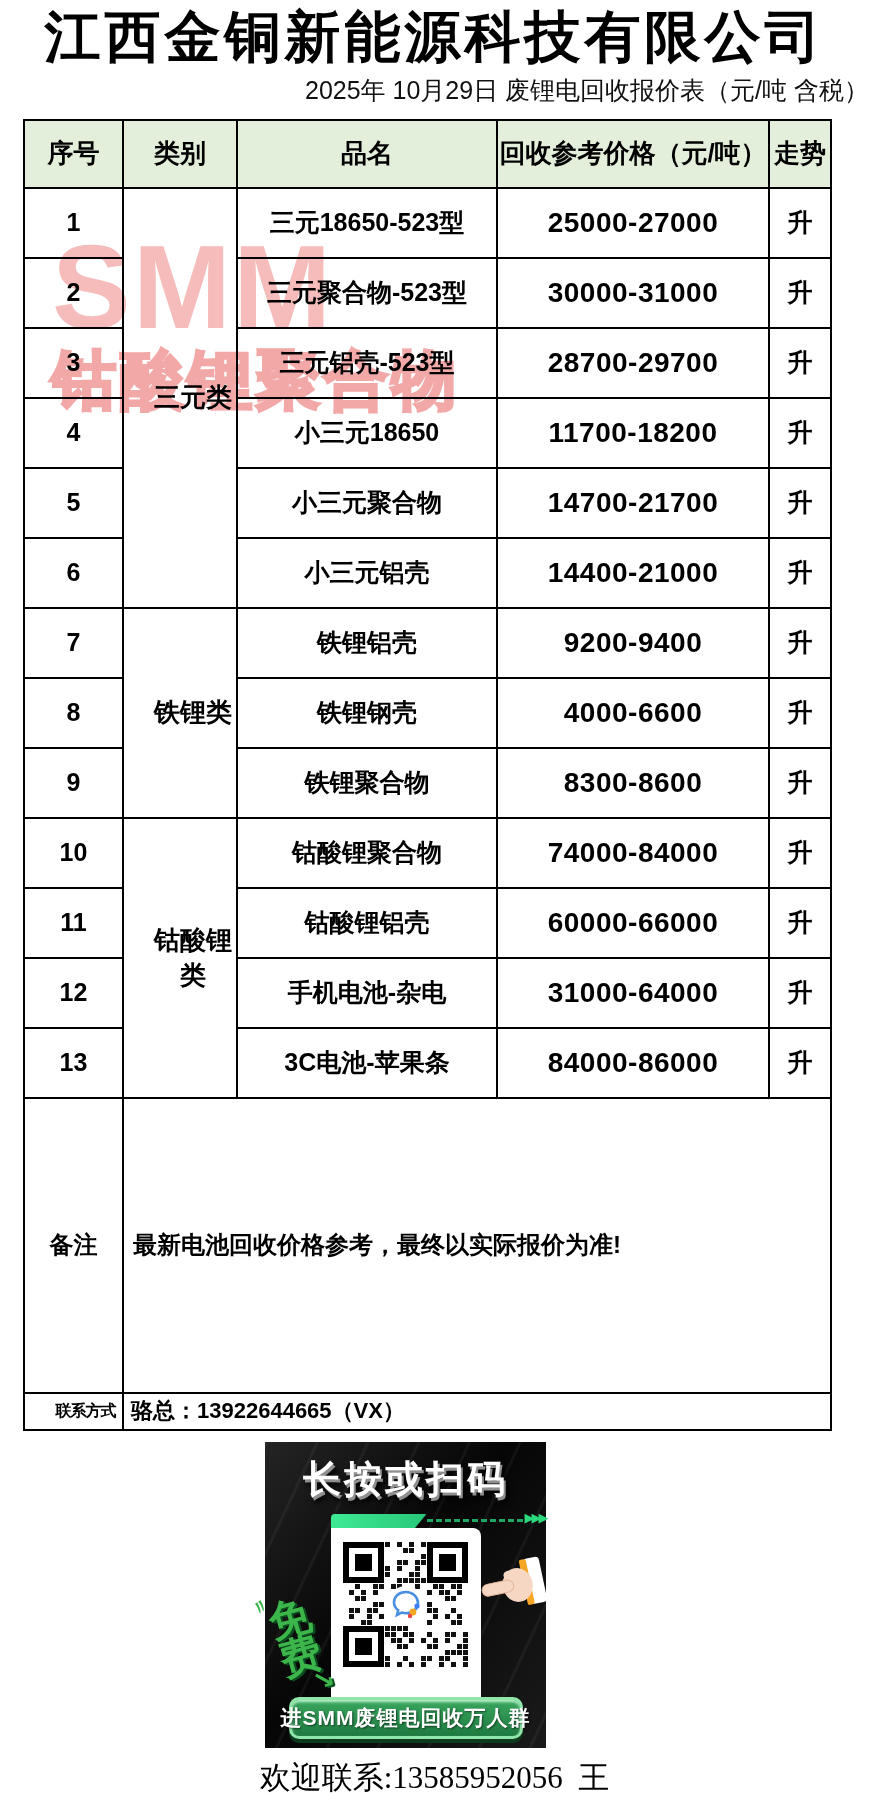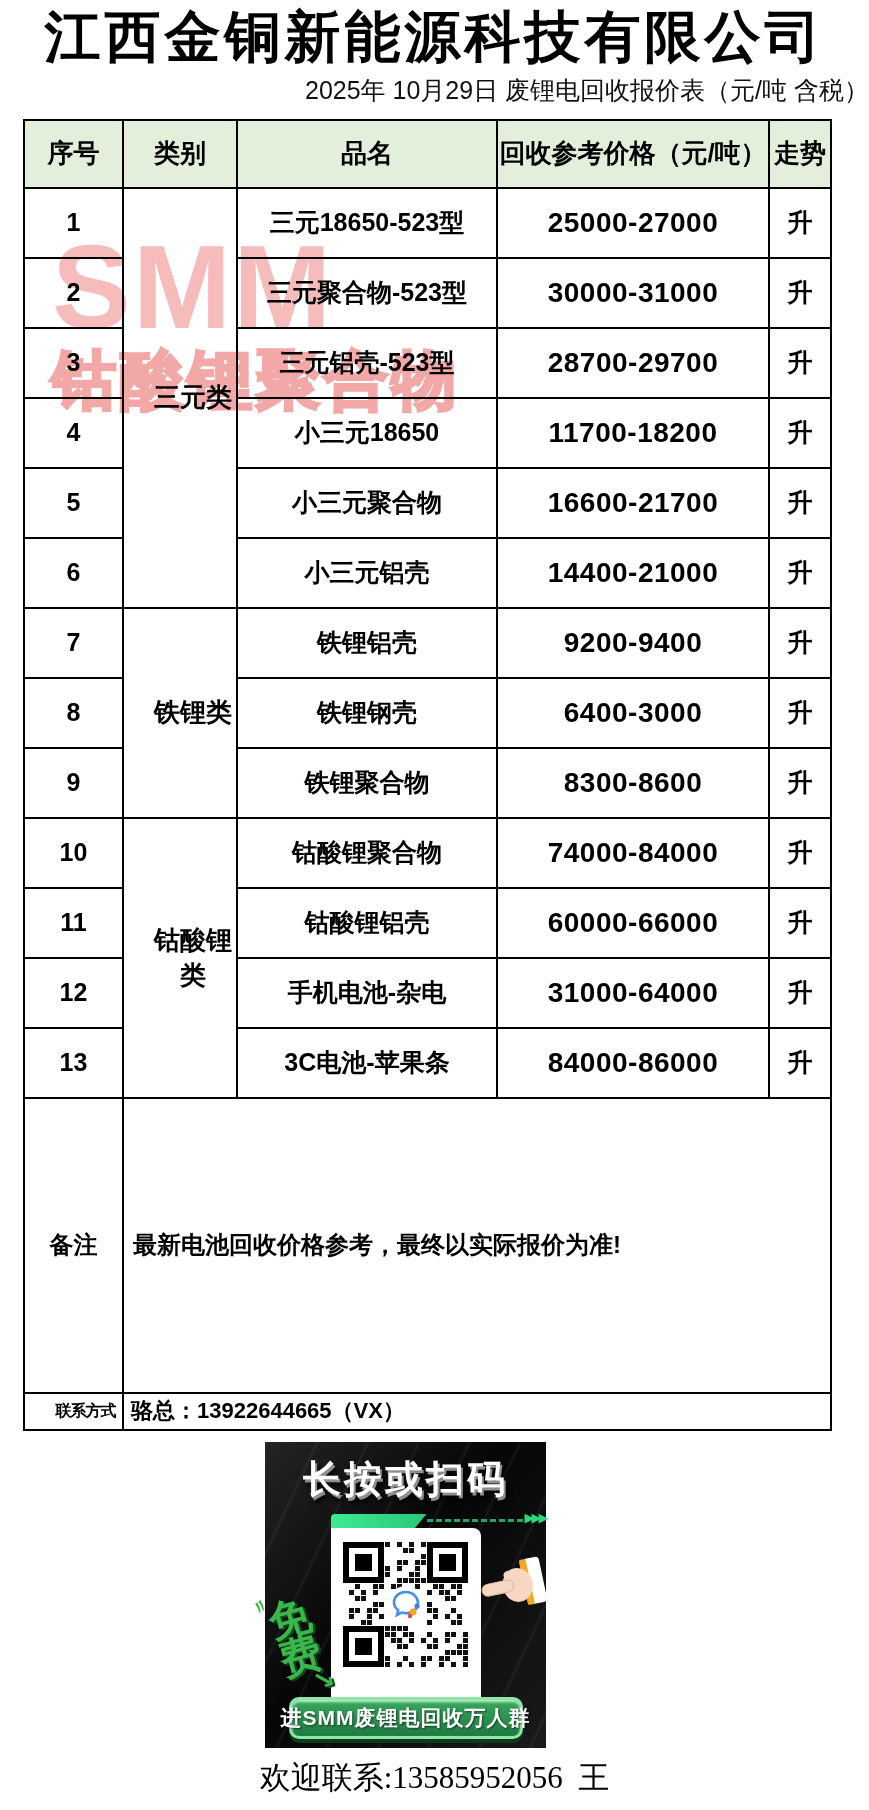--- a/index.html
+++ b/index.html
@@ -149,40 +149,40 @@
   </tr>
   <tr class="data-row">
     <td class="c-no">4</td>
     <td class="c-prod">小三元18650</td>
     <td class="c-price">11700-18200</td>
     <td class="c-trend">升</td>
   </tr>
   <tr class="data-row">
     <td class="c-no">5</td>
     <td class="c-prod">小三元聚合物</td>
-    <td class="c-price">16600-21700</td>
+    <td class="c-price">14700-21700</td>
     <td class="c-trend">升</td>
   </tr>
   <tr class="data-row">
     <td class="c-no">6</td>
     <td class="c-prod">小三元铝壳</td>
     <td class="c-price">14400-21000</td>
     <td class="c-trend">升</td>
   </tr>
   <tr class="data-row">
     <td class="c-no">7</td>
     <td class="c-cat" rowspan="3">铁锂类</td>
     <td class="c-prod">铁锂铝壳</td>
     <td class="c-price">9200-9400</td>
     <td class="c-trend">升</td>
   </tr>
   <tr class="data-row">
     <td class="c-no">8</td>
     <td class="c-prod">铁锂钢壳</td>
-    <td class="c-price">6400-3000</td>
+    <td class="c-price">4000-6600</td>
     <td class="c-trend">升</td>
   </tr>
   <tr class="data-row">
     <td class="c-no">9</td>
     <td class="c-prod">铁锂聚合物</td>
     <td class="c-price">8300-8600</td>
     <td class="c-trend">升</td>
   </tr>
   <tr class="data-row">
     <td class="c-no">10</td>

